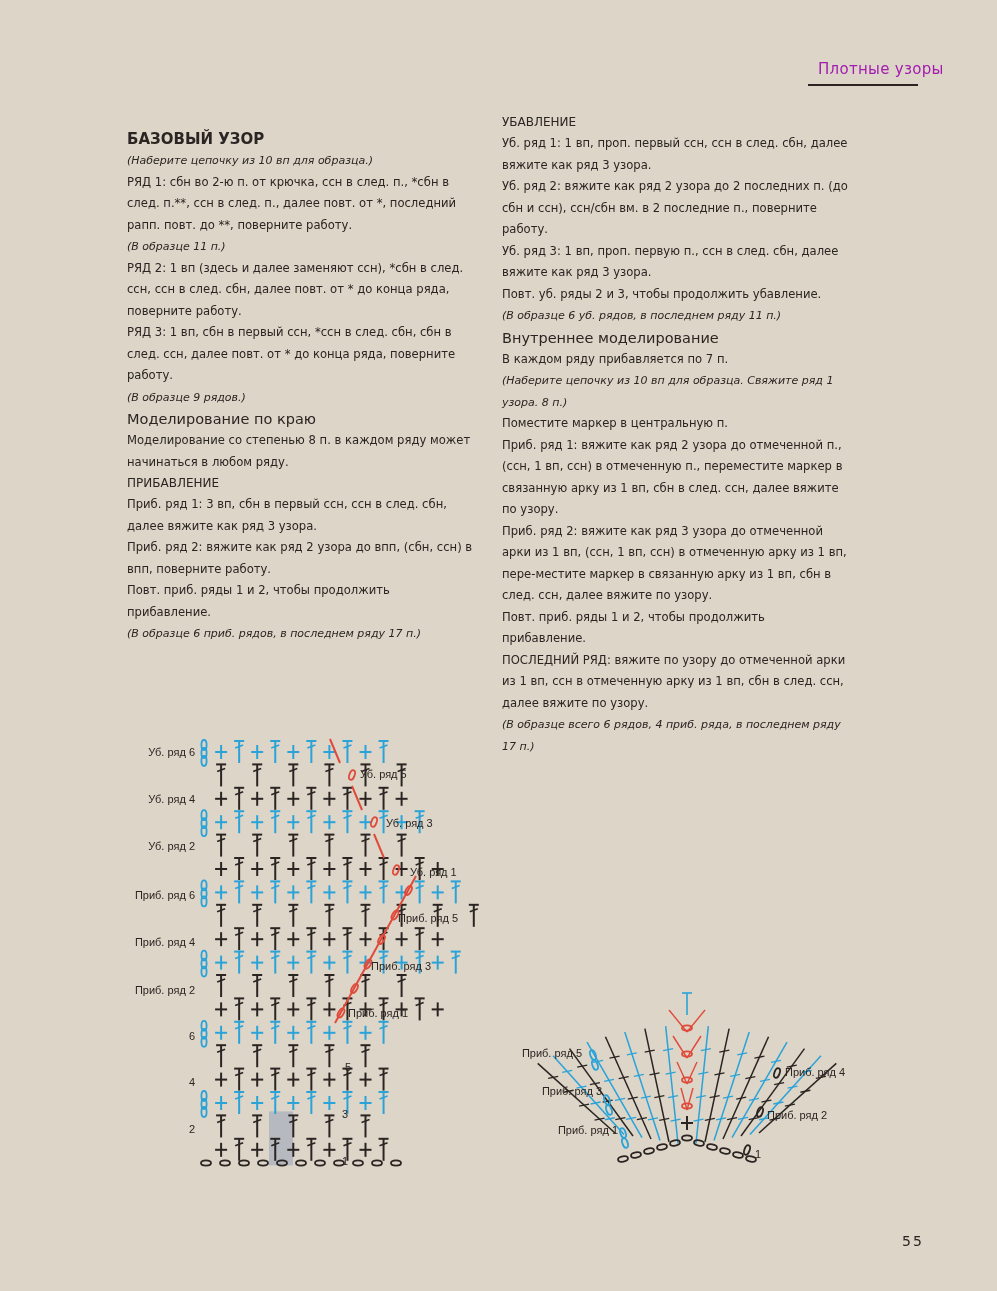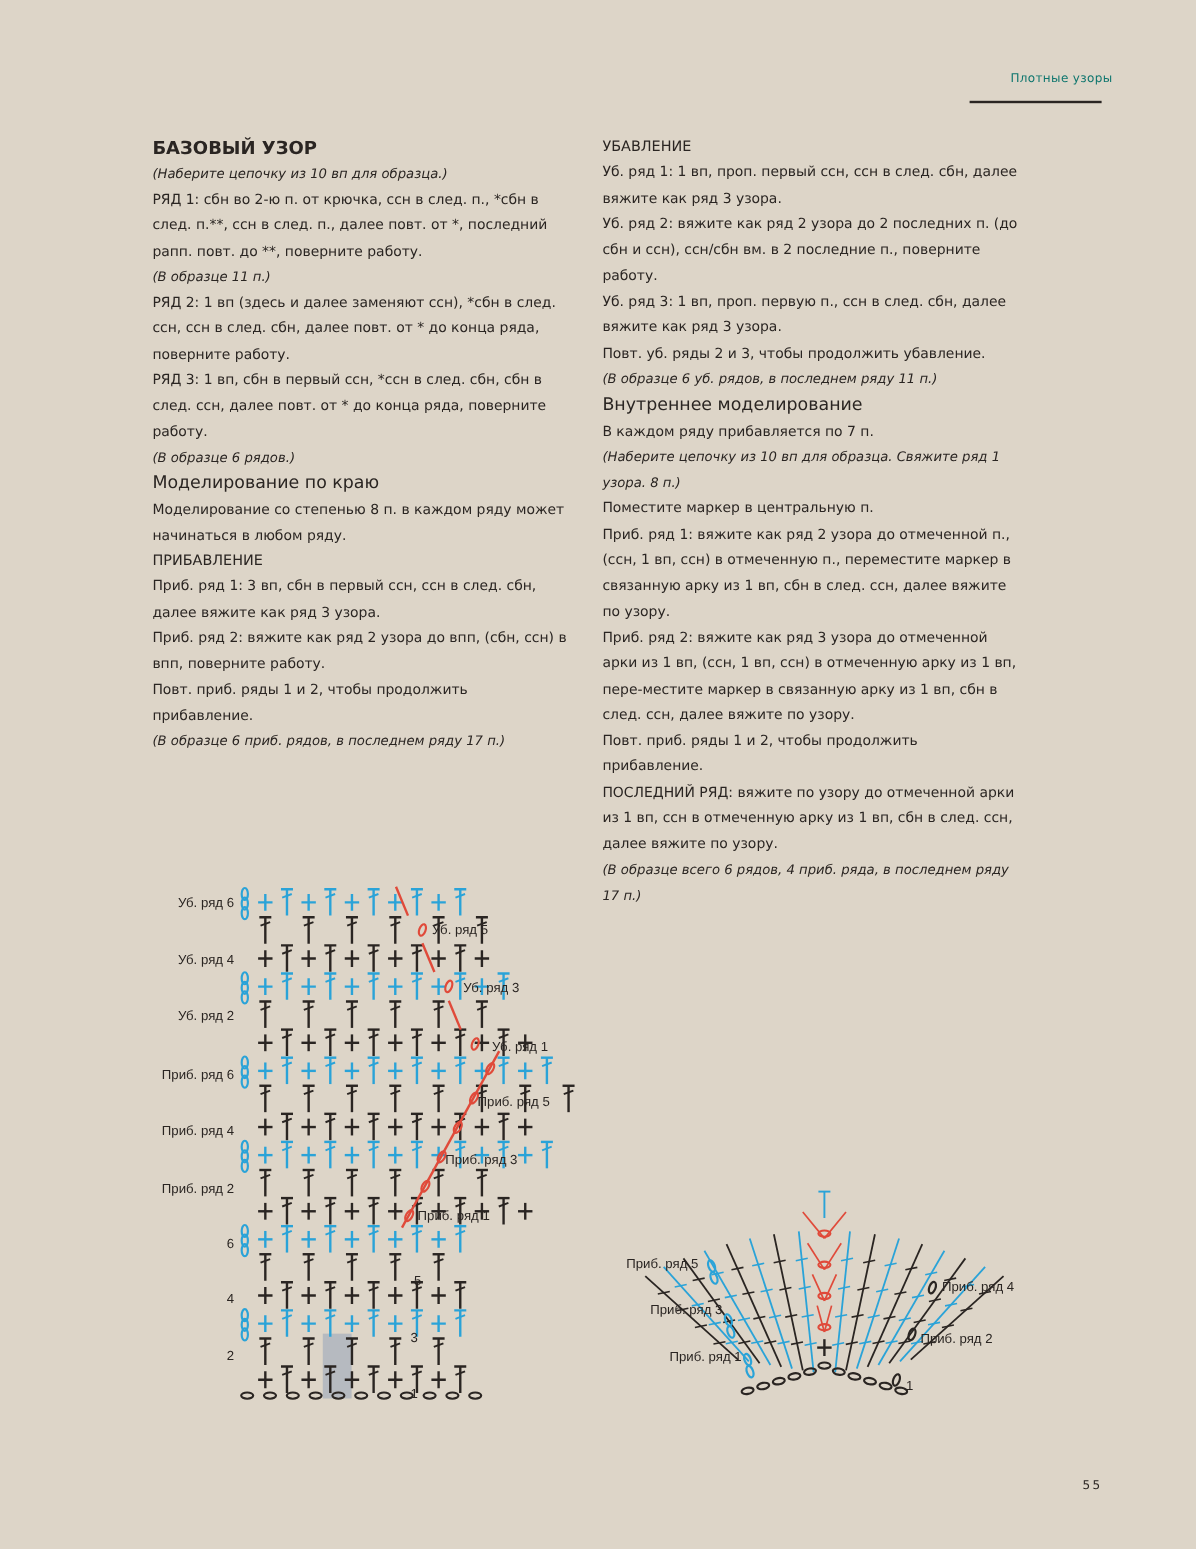--- a/index.html
+++ b/index.html
@@ -1,46 +1,46 @@
 <!DOCTYPE html>
 <html><head>
 <meta charset="utf-8">
 <style>
   html,body{margin:0;padding:0;}
   body{width:997px;height:1291px;background:#ddd5c8;position:relative;overflow:hidden;
        font-family:"DejaVu Sans","Liberation Sans",sans-serif;color:#2a2522;}
-  .header{position:absolute;left:842px;top:60px;font-size:10px;letter-spacing:0.3px;color:#0f766e;}
+  .header{position:absolute;left:818px;top:60px;font-size:15px;letter-spacing:0.3px;color:#a21caf;}
   .header-rule{position:absolute;left:808px;top:84px;width:110px;height:2px;background:#2a2522;}
   .col{position:absolute;top:112px;width:348px;font-size:11.6px;line-height:21.5px;}
-  .col-left{left:127px;}
+  .col-left{left:127px;margin-top:16px;}
   .col-right{left:502px;}
   .col p{margin:0;}
   .it{font-style:italic;font-size:11px;}
   .h1{font-weight:bold;font-size:15px;line-height:22px;margin-top:0;}
   .h2{font-weight:normal;font-size:14.5px;line-height:22px;margin-top:3px;}
   .h3{font-size:12px;line-height:21px;margin-top:3px;}
-  .page-num{position:absolute;left:902px;top:1233px;font-size:10px;letter-spacing:2px;}
+  .page-num{position:absolute;left:902px;top:1233px;font-size:14px;letter-spacing:2px;}
   svg text{font-family:"Liberation Sans",sans-serif;}
   #chart-left{position:absolute;left:120px;top:728px;}
   #chart-right{position:absolute;left:515px;top:985px;}
 </style>
 </head>
 <body>
 
 <div class="header">Плотные узоры</div>
 <div class="header-rule"></div>
 
 <div class="col col-left">
   <p class="h1">БАЗОВЫЙ УЗОР</p>
   <p class="it">(Наберите цепочку из 10 вп для образца.)</p>
   <p>РЯД 1: сбн во 2-ю п. от крючка, ссн в след. п., *сбн в след. п.**, ссн в след. п., далее повт. от *, последний рапп. повт. до **, поверните работу.</p>
   <p class="it">(В образце 11 п.)</p>
   <p>РЯД 2: 1 вп (здесь и далее заменяют ссн), *сбн в след. ссн, ссн в след. сбн, далее повт. от * до конца ряда, поверните работу.</p>
   <p>РЯД 3: 1 вп, сбн в первый ссн, *ссн в след. сбн, сбн в след. ссн, далее повт. от * до конца ряда, поверните работу.</p>
-  <p class="it">(В образце 6 рядов.)</p>
+  <p class="it">(В образце 9 рядов.)</p>
   <p class="h2">Моделирование по краю</p>
   <p>Моделирование со степенью 8 п. в каждом ряду может начинаться в любом ряду.</p>
   <p class="h3">ПРИБАВЛЕНИЕ</p>
   <p>Приб. ряд 1: 3 вп, сбн в первый ссн, ссн в след. сбн, далее вяжите как ряд 3 узора.</p>
   <p>Приб. ряд 2: вяжите как ряд 2 узора до впп, (сбн, ссн) в впп, поверните работу.</p>
   <p>Повт. приб. ряды 1 и 2, чтобы продолжить прибавление.</p>
   <p class="it">(В образце 6 приб. рядов, в последнем ряду 17 п.)</p>
 </div>
 
 <div class="col col-right">

